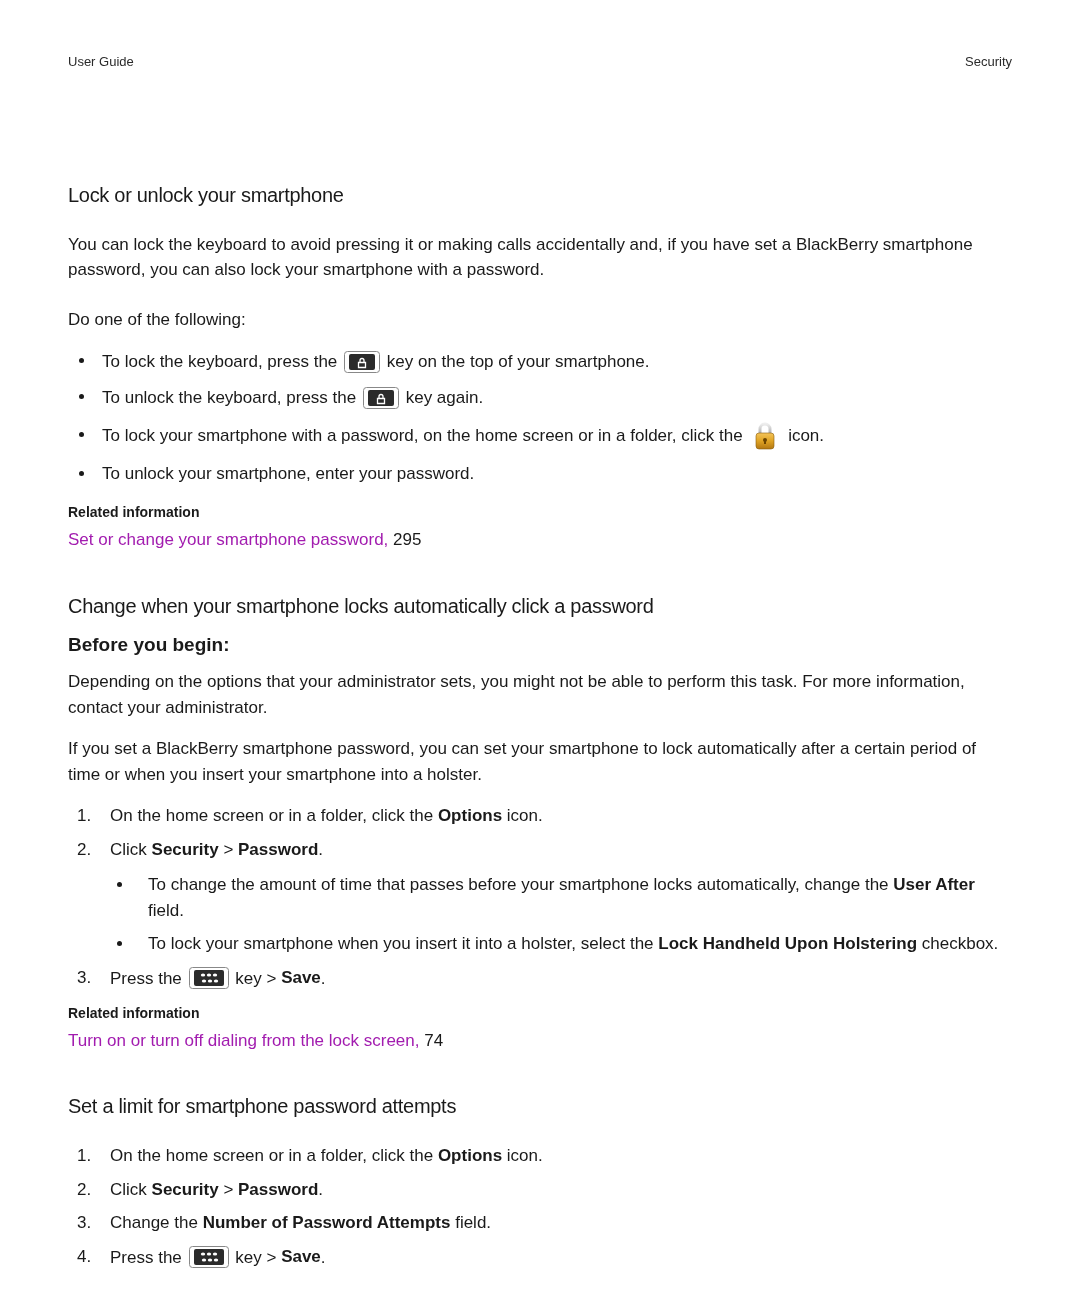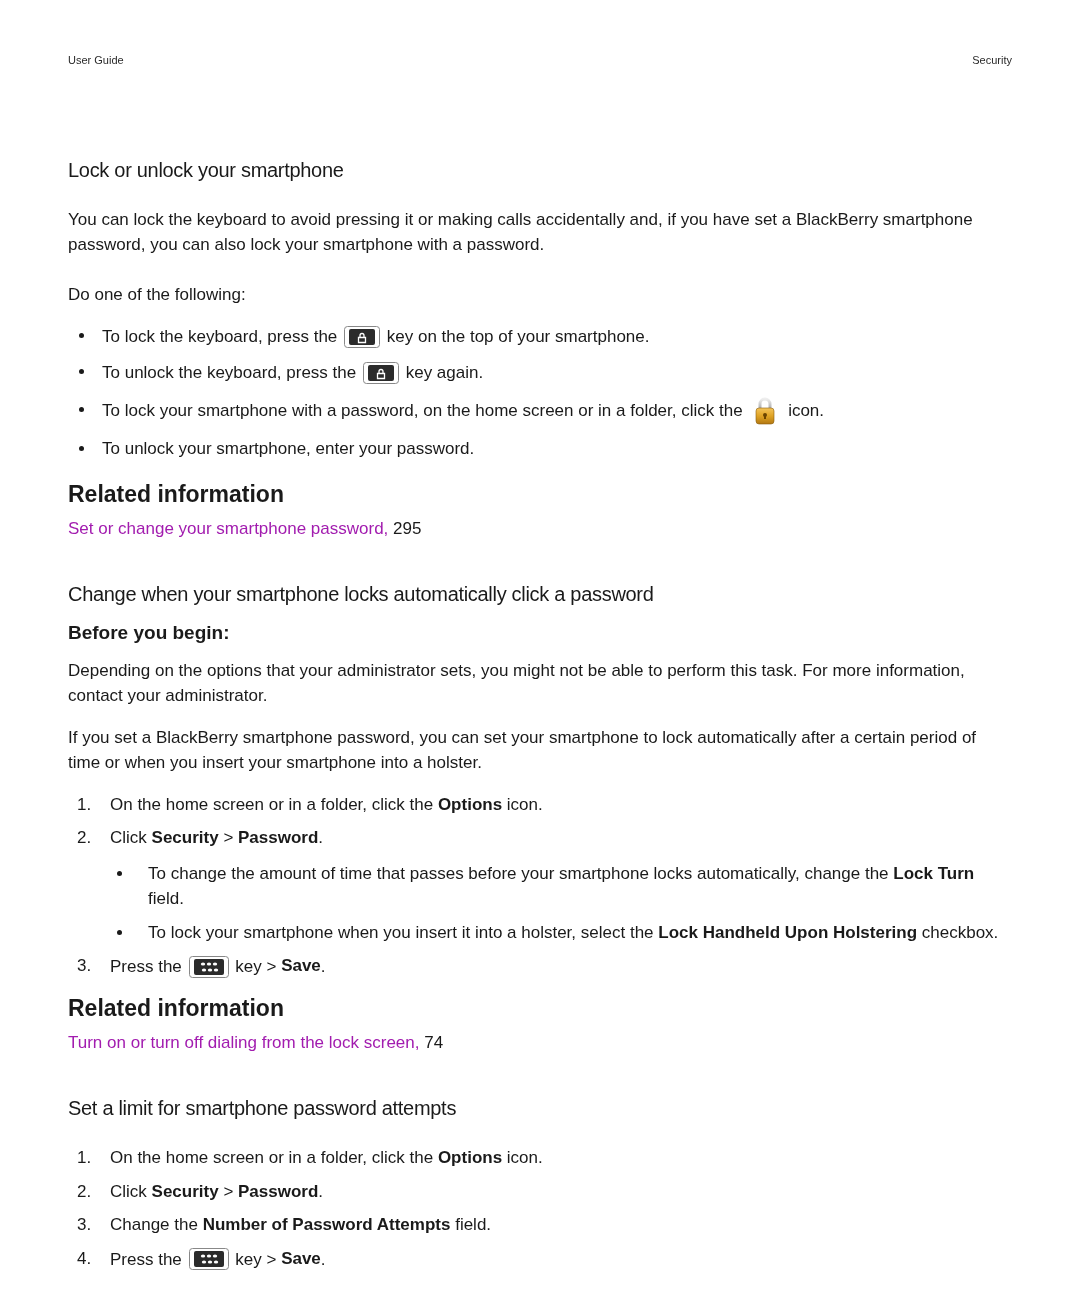--- a/index.html
+++ b/index.html
@@ -13,23 +13,23 @@
       height: 1296px;
       background: #fff;
       color: #1a1a1a;
       padding: 52px 68px 40px 68px;
       font-size: 17px;
       line-height: 1.5;
     }
     .header {
       display: flex;
       justify-content: space-between;
-      font-size: 11px;
+      font-size: 13px;
       color: #2a2a2a;
-      margin-bottom: 86px;
+      margin-bottom: 108px;
       gap: 12px;
     }
     h1 {
       font-size: 20px;
       font-weight: 400;
       margin-bottom: 22px;
       letter-spacing: -0.3px;
       color: #1a1a1a;
     }
     h1.tight {
@@ -59,21 +59,21 @@
     ol ul {
       margin-top: 10px;
       margin-bottom: 4px;
       margin-left: 24px;
     }
     strong {
       font-weight: bold;
     }
     .related-heading {
       font-weight: bold;
-      font-size: 23px;
+      font-size: 14px;
       margin-bottom: 4px;
     }
     .before-heading {
       font-weight: bold;
       font-size: 19px;
       margin-bottom: 10px;
     }
     .link {
       color: #a21caf;
     }
@@ -188,21 +188,21 @@
 <p>If you set a BlackBerry smartphone password, you can set your smartphone to lock automatically after a certain period of time or when you insert your smartphone into a holster.</p>
 
 <ol>
   <li>
     <span>On the home screen or in a folder, click the </span><strong>Options</strong><span> icon.</span>
   </li>
   <li>
     <span>Click </span><strong>Security</strong><span> &gt; </span><strong>Password</strong><span>.</span>
     <ul>
       <li>
-        <span>To change the amount of time that passes before your smartphone locks automatically, change the </span><strong>Lock Turn</strong><span> field.</span>
+        <span>To change the amount of time that passes before your smartphone locks automatically, change the </span><strong>User After</strong><span> field.</span>
       </li>
       <li>
         <span>To lock your smartphone when you insert it into a holster, select the </span><strong>Lock Handheld Upon Holstering</strong><span> checkbox.</span>
       </li>
     </ul>
   </li>
   <li class="li-inline">
     <span class="inline-text">Press the </span>
     <svg class="bbkey-icon" viewBox="0 0 40 22">
       <rect x="0.5" y="0.5" width="39" height="21" rx="3" fill="#fff" stroke="#888" stroke-width="1"></rect>

